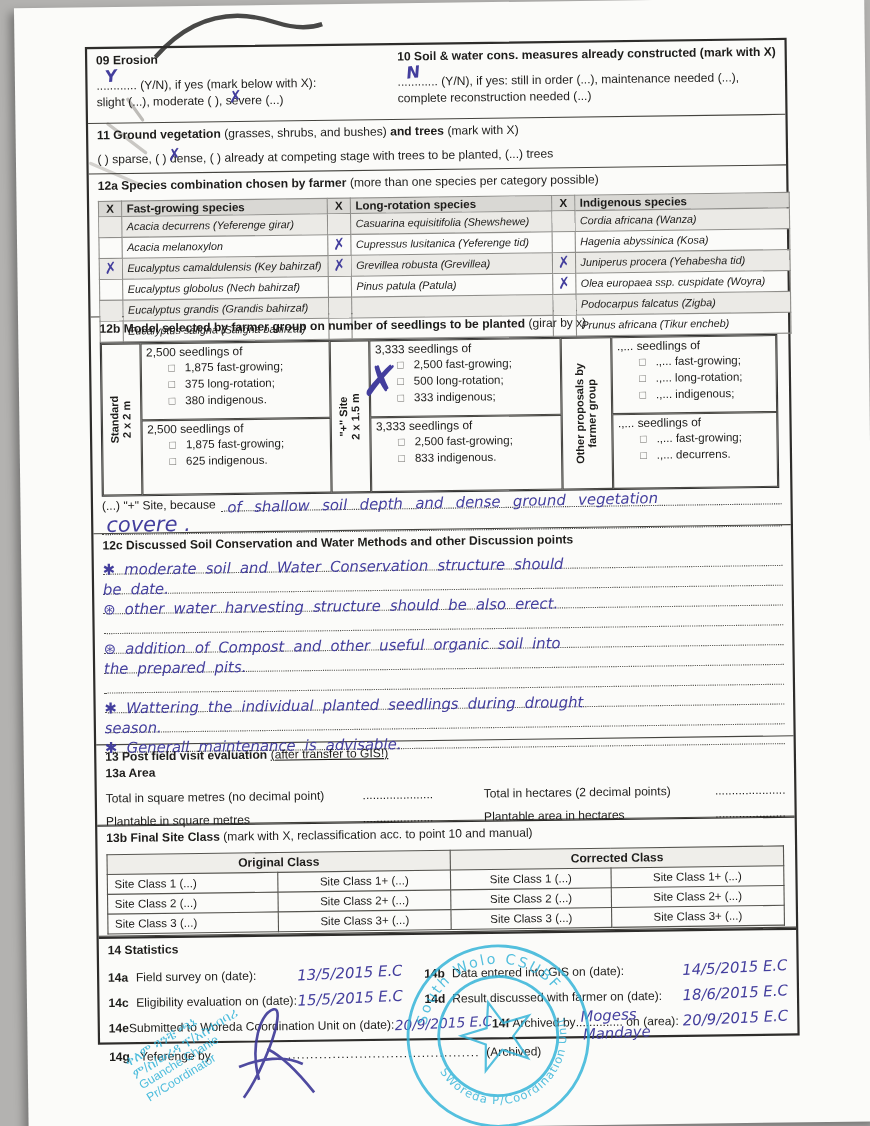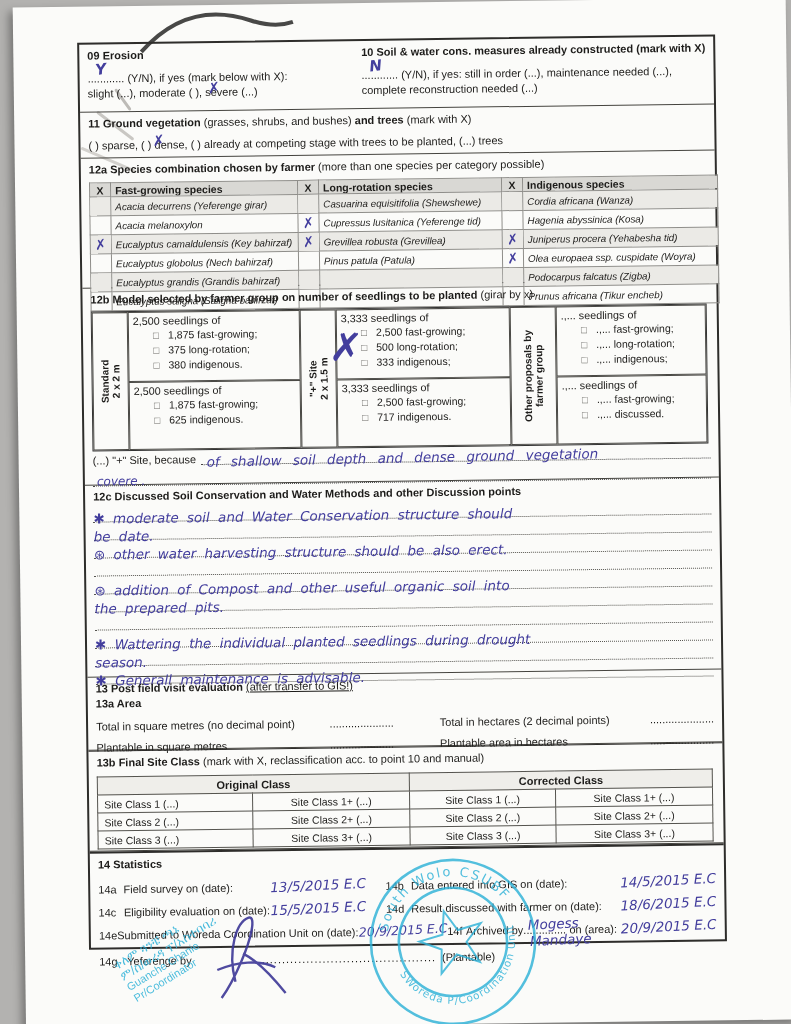--- a/index.html
+++ b/index.html
@@ -56,21 +56,21 @@
   .chead{font-size:10.8px;line-height:14px;}
   .item{margin-left:20px;line-height:15px;font-size:10.5px;white-space:nowrap;}
   .cb{color:#6b6a66;margin-right:9px;font-size:10px;}
   .bigx{position:absolute;left:-8px;top:14px;font-size:40px;font-weight:bold;color:#433e9d;
         font-family:"DejaVu Sans",sans-serif;transform:rotate(4deg);}
   .bec{margin-top:3px;}
   .bline{display:flex;font-size:11px;}
   .bdots{flex:1;border-bottom:1.4px dotted #444;position:relative;margin-left:4px;}
   .bline2{border-bottom:1.4px dotted #444;height:19px;position:relative;}
   .bhw{position:absolute;left:6px;bottom:-4px;font-size:13.5px;white-space:nowrap;word-spacing:7px;transform:rotate(-0.5deg);}
-  .bhw2{position:absolute;left:4px;bottom:-3px;font-size:12px;}
+  .bhw2{position:absolute;left:4px;bottom:-3px;font-size:19px;}
 
   
   .s12c{height:192px;}
   .dline{height:17px;border-bottom:1.4px dotted #55544f;position:relative;}
   .hw12c{position:absolute;left:0;bottom:-5px;font-size:13.5px;white-space:nowrap;word-spacing:4px;}
 
   
   .s13{height:73px;}
   .und{text-decoration:underline;}
   .frow{display:flex;font-size:11px;margin-top:9px;}
@@ -79,28 +79,28 @@
   .s13b{height:101px;border-top:1.5px solid #2e2d2b;}
   .sctable{border-collapse:collapse;width:616px;margin-top:6px;}
   .sctable th,.sctable td{border:1px solid #55544f;font-size:10.5px;height:15px;}
   .sctable th{background:#efeeea;font-size:11px;}
   .sctable td{text-align:center;}
   .sctable td:first-child{text-align:left;padding-left:6px;}
 
   
   .s14{height:96px;border-top:2px solid #2e2d2b;}
   .strow{display:flex;align-items:flex-end;font-size:11px;height:23px;position:relative;white-space:nowrap;}
-  .n{font-weight:normal;width:28px;}
+  .n{font-weight:bold;width:28px;}
   .hwdate{font-size:13.5px;transform:rotate(-2deg);white-space:nowrap;}
   .al{width:162px;}.ahw{width:128px;}
   .bl{width:232px;}
   .cl{width:162px;}.chw{width:128px;}
   .dl{width:232px;}
   .el{width:268px;}.ehw{width:96px;font-size:12.5px;}
-  .fn{width:30px;font-weight:normal;}
+  .fn{width:30px;font-weight:bold;}
   .fdots{position:relative;width:74px;border-bottom:0;}
   .gdots{margin-left:70px;letter-spacing:1px;}
 
   
   .roundstamp{position:absolute;left:340px;top:852px;width:176px;height:176px;transform:rotate(-16deg);opacity:.82;}
   .diagstamp{position:absolute;left:112px;top:948px;transform:rotate(-31deg);transform-origin:0 100%;
              color:#2fb2d8;opacity:.85;font-size:11px;line-height:12.5px;white-space:nowrap;}
   .diagstamp .am{font-size:12.5px;}
   .sig{position:absolute;left:172px;top:905px;}
 </style>
@@ -244,26 +244,26 @@
           <div class="item"><span class="cb">□</span><span>.,... indigenous;</span></div>
         </div>
         <div class="mcell" style="grid-column:2;grid-row:2;">
           <div class="chead">2,500 seedlings of</div>
           <div class="item"><span class="cb">□</span><span>1,875 fast-growing;</span></div>
           <div class="item"><span class="cb">□</span><span>625 indigenous.</span></div>
         </div>
         <div class="mcell" style="grid-column:4;grid-row:2;">
           <div class="chead">3,333 seedlings of</div>
           <div class="item"><span class="cb">□</span><span>2,500 fast-growing;</span></div>
-          <div class="item"><span class="cb">□</span><span>717 indigenous.</span></div>
+          <div class="item"><span class="cb">□</span><span>833 indigenous.</span></div>
         </div>
         <div class="mcell" style="grid-column:6;grid-row:2;">
           <div class="chead">.,... seedlings of</div>
           <div class="item"><span class="cb">□</span><span>.,... fast-growing;</span></div>
-          <div class="item"><span class="cb">□</span><span>.,... discussed.</span></div>
+          <div class="item"><span class="cb">□</span><span>.,... decurrens.</span></div>
         </div>
       </div>
       <div class="bec">
         <div class="bline">
           <span class="blabel">(...) "+" Site, because</span>
           <span class="bdots">
               <span class="hw bhw">of  shallow  soil  depth   and  dense  ground  vegetation</span>
             </span>
         </div>
         <div class="bline2">
@@ -382,21 +382,21 @@
           <span class="hw hwdate" style="position:absolute;left:4px;top:-8px;">Mogess</span>
           <span class="hw hwdate" style="position:absolute;left:6px;top:8px;">Mandaye</span>
         </span>
         <span>on (area):</span>
         <span class="hw hwdate" style="margin-left:4px;">20/9/2015 E.C</span>
       </div>
       <div class="strow" style="height:26px;">
         <span class="n">14g</span>
         <span>Yeferenge by</span>
         <span class="gdots">...........................................</span>
-        <span style="margin-left:6px;">(Plantable)</span>
+        <span style="margin-left:6px;">(Archived)</span>
       </div>
     </div>
   </div>
 
   <svg class="sig" width="120" height="95" viewBox="0 0 120 95">
     <g stroke="#3c3796" stroke-width="2.4" fill="none" opacity="0.9">
       <path d="M38,72 C30,40 40,12 52,8 C60,6 54,30 44,52 C36,70 30,80 24,88"></path>
       <path d="M20,60 C40,52 62,50 78,58"></path>
       <path d="M46,44 C58,50 74,66 88,84"></path>
     </g>

